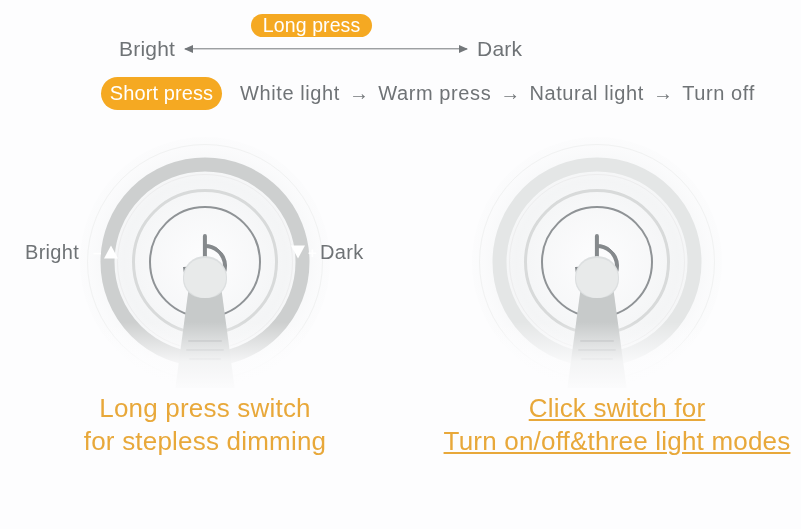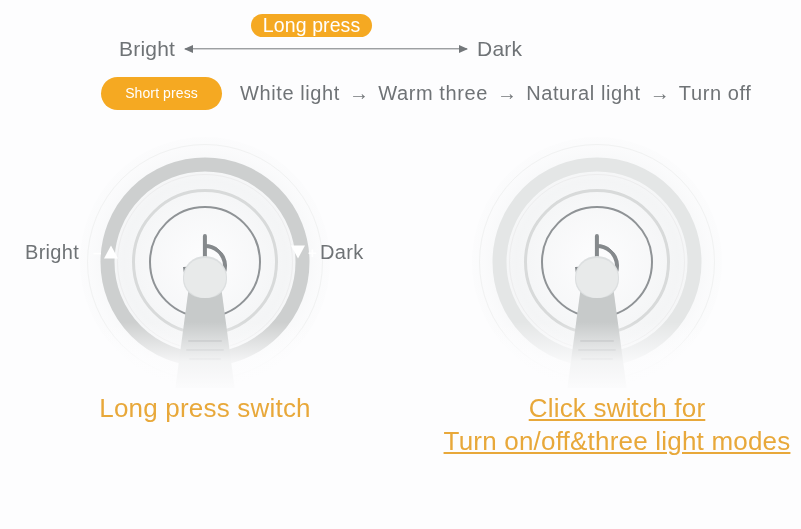--- a/index.html
+++ b/index.html
@@ -32,21 +32,21 @@
     color: #ffffff;
     border-radius: 999px;
     display: flex;
     align-items: center;
     justify-content: center;
     font-size: 19px;
     letter-spacing: .1px;
     box-sizing: border-box;
   }
   #pill-long  { width: 121px; height: 36px; font-size: 19.5px; }
-  #pill-short { width: 121px; height: 33px; font-size: 14px; }
+  #pill-short { width: 121px; height: 33px; font-size: 20px; }
 
   .legend-text {
     color: #6f7376;
     font-size: 21px;
     letter-spacing: .2px;
     display: flex;
     align-items: center;
   }
   #legend-row-long  .legend-text { margin-left: 18px; }
   #legend-row-short .legend-text { margin-left: 18px; font-size: 20px; text-align: right; }
@@ -310,21 +310,21 @@
     </span>
     <span>Dark</span>
   </div>
 </div>
 
 <div class="legend-row" id="legend-row-short">
   <div class="pill" id="pill-short">Short press</div>
   <div class="legend-text">
     <span class="seq-item">White light</span>
     <span class="seq-arrow">→</span>
-    <span class="seq-item">Warm three</span>
+    <span class="seq-item">Warm press</span>
     <span class="seq-arrow">→</span>
     <span class="seq-item">Natural light</span>
     <span class="seq-arrow">→</span>
     <span class="seq-item">Turn off</span>
   </div>
 </div>
 
 <div class="diagram" id="diagram-left">
   <div class="stage">
     <div class="halo"></div>
@@ -386,18 +386,19 @@
       <span class="knuckle k2"></span>
       <span class="knuckle k3"></span>
     </div>
 
     <div class="bottom-fade"></div>
   </div>
 </div>
 
 <div class="caption" id="caption-left">
   <span class="line">Long press switch</span>
+  <span class="line">for stepless dimming</span>
 </div>
 
 <div class="caption" id="caption-right">
   <span class="line">Click switch for</span>
   <span class="line">Turn on/off&amp;three light modes</span>
 </div>
 
 </body></html>

